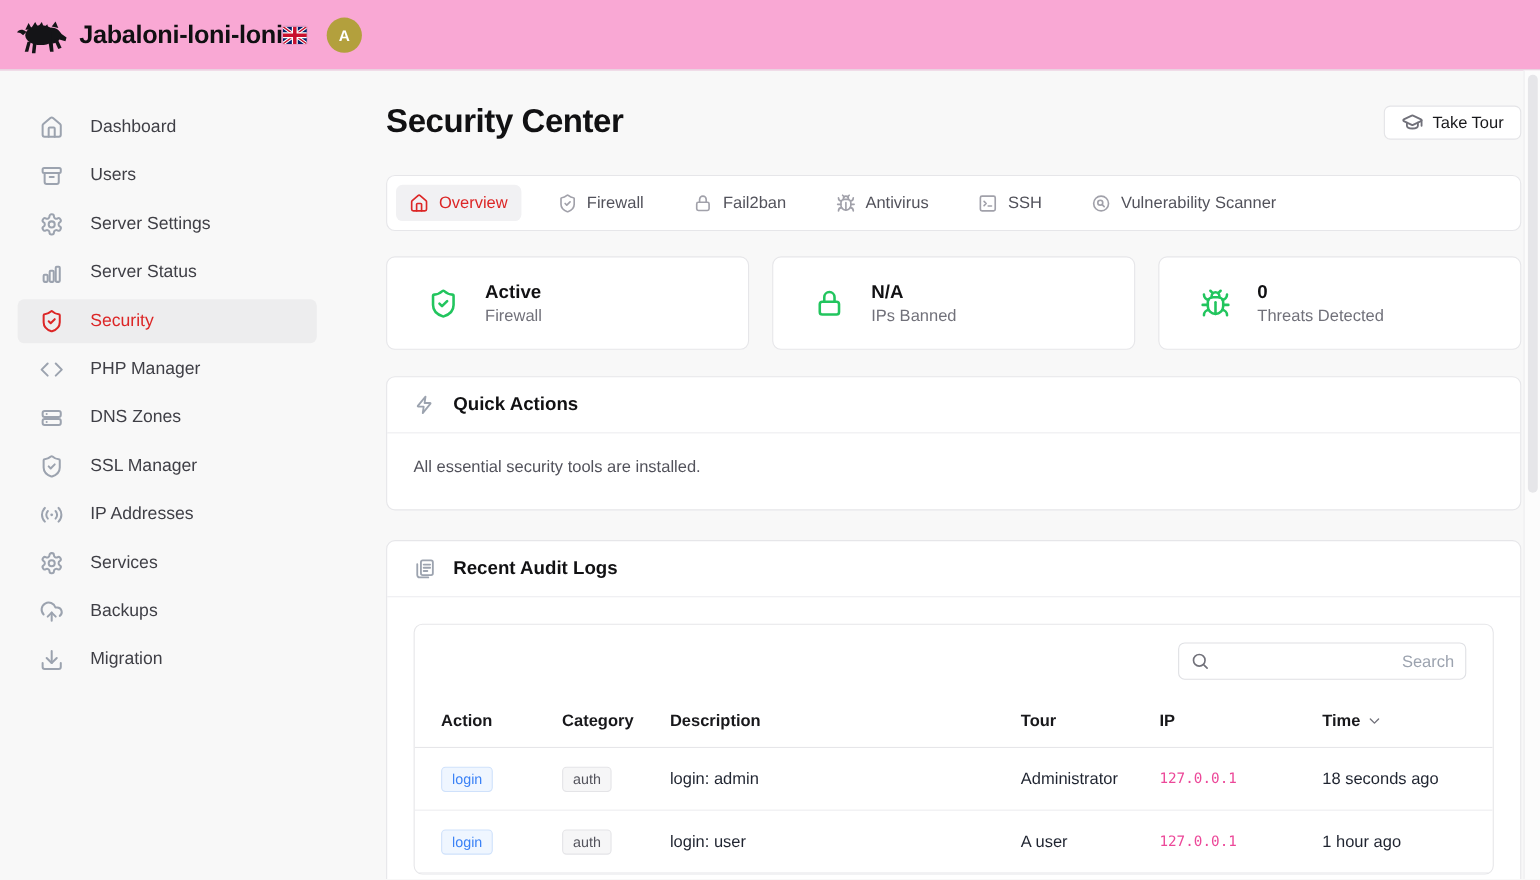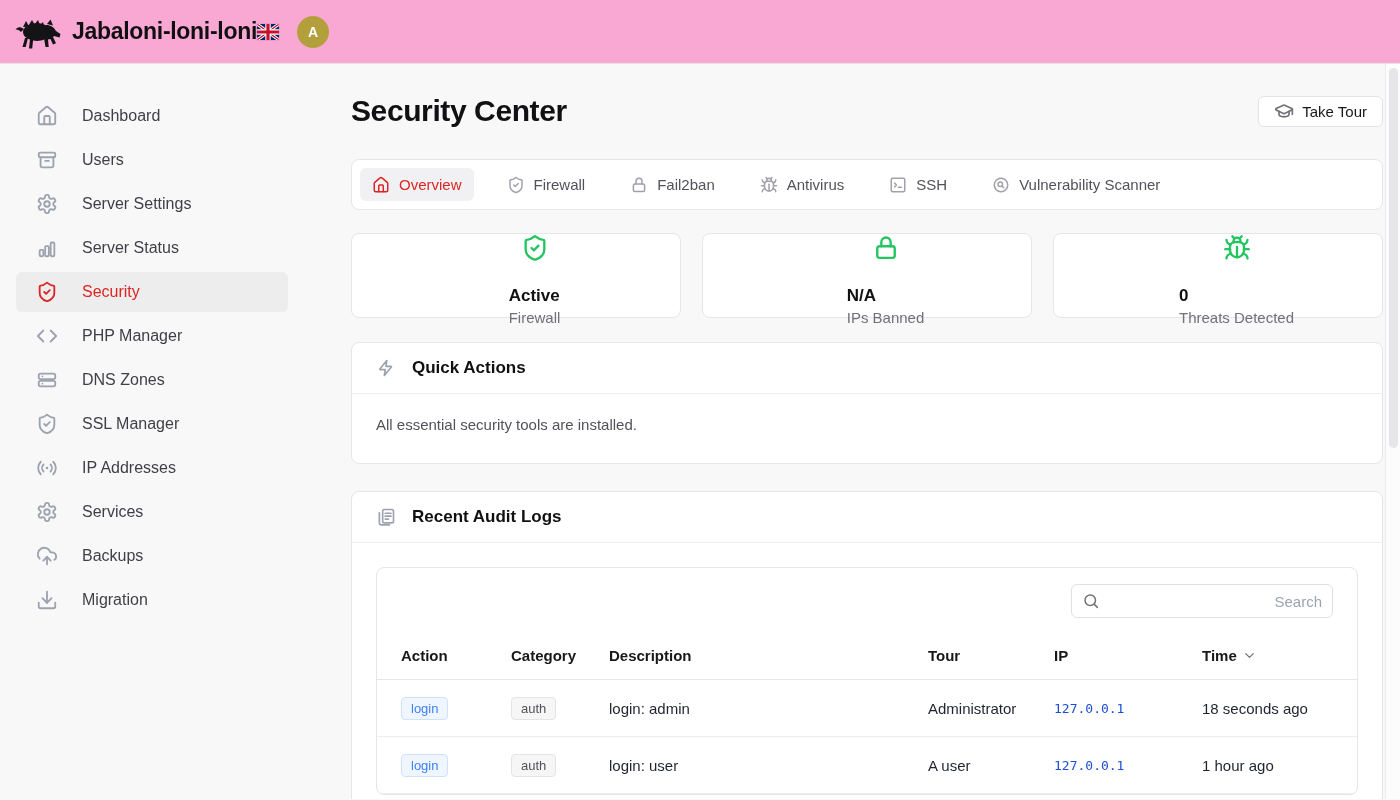--- a/index.html
+++ b/index.html
@@ -43,21 +43,21 @@
                 padding:8px; display:flex; align-items:center; gap:21px; }
   .tab { display:flex; align-items:center; gap:9px; height:33px; padding:0 12px; border-radius:6px;
          font-size:15px; color:#52525b; cursor:pointer; white-space:nowrap; }
   .tab .icon { width:18px; height:18px; color:#a1a1aa; display:flex; }
   .tab .icon svg { width:18px; height:18px; }
   .tab.active { background:#f1f1f3; color:#dc2626; font-weight:500; }
   .tab.active .icon { color:#dc2626; }
 
   .cards { margin-top:23px; display:grid; grid-template-columns:1fr 1fr 1fr; gap:21px; }
   .card { background:#fff; border:1px solid #e6e6e9; border-radius:8px; height:85px;
-          display:flex; align-items:center; padding-left:37px; gap:24px;flex-direction:column; }
+          display:flex; align-items:center; padding-left:37px; gap:24px; }
   .card .icon { width:28px; height:28px; color:#22c55e; display:flex; }
   .card .icon svg { width:28px; height:28px; }
   .card-value { font-size:17px; font-weight:700; color:#111113; }
   .card-label { font-size:15px; color:#71717a; margin-top:3px; }
 
   .panel { margin-top:24px; background:#fff; border:1px solid #e6e6e9; border-radius:8px; }
   .panel.audit { margin-top:27px; }
   .panel-head { display:flex; align-items:center; gap:16px; padding:15px 24px; border-bottom:1px solid #ededf0; }
   .panel-head .icon { width:20px; height:20px; color:#9ca3af; display:flex; }
   .panel-head .icon svg { width:20px; height:20px; }
@@ -77,21 +77,21 @@
 
   .t-grid { display:grid; grid-template-columns:110px 98px 319px 126px 148px 1fr; align-items:center; padding:0 24px; }
   .t-head { height:48px; border-bottom:1px solid #e6e6e9; font-weight:700; font-size:15px; color:#18181b; }
   .t-head .sort { display:flex; align-items:center; gap:5px; cursor:pointer; }
   .t-head .chev { width:15px; height:15px; color:#71717a; display:flex; }
   .t-head .chev svg { width:15px; height:15px; }
   .t-row { height:57px; border-bottom:1px solid #ededf0; font-size:15px; color:#1f2430; }
   .badge { display:inline-block; font-size:13px; padding:3px 9px; border-radius:4px; }
   .badge.blue { color:#3b82f6; background:#eff6ff; border:1px solid #cfe1fb; }
   .badge.gray { color:#52525b; background:#f6f6f7; border:1px solid #e4e4e7; }
-  .mono { font-family:"DejaVu Sans Mono","Liberation Mono",monospace; font-size:13px; color:#1d4ed8; }
+  .mono { font-family:"DejaVu Sans Mono","Liberation Mono",monospace; font-size:13px; color:#ec4899; }
 
   .scrollbar { position:absolute; right:0; top:0; width:15px; height:735px; background:#fcfcfc;
                border-left:1px solid #ebebed; }
   .scroll-thumb { width:9px; margin:4px auto 0; height:380px; border-radius:5px; background:#e6e6e9; }
 </style>
 </head>
 <body>
 
 <header class="topbar">
   <div class="brand">

